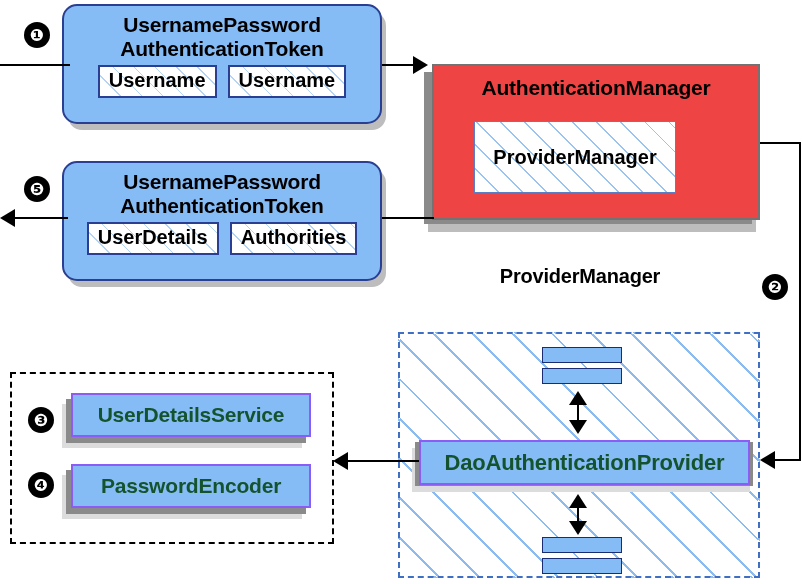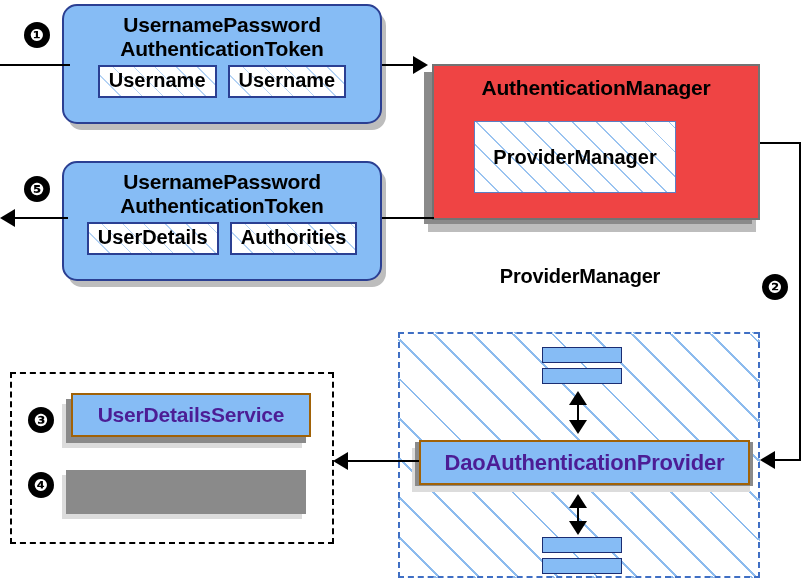--- a/index.html
+++ b/index.html
@@ -152,28 +152,28 @@
         rgba(120,175,235,0.00) 26px,
         rgba(120,175,235,0.85) 26px,
         rgba(120,175,235,0.85) 28px);
     z-index: 5;
   }
 
   
   .blue-box {
     position: absolute;
     background: #86bcf5;
-    border: 2px solid #a16207;
+    border: 2px solid #8b5cf6;
     box-sizing: border-box;
     display: flex;
     align-items: center;
     justify-content: center;
     font-size: 22px;
     font-weight: bold;
-    color: #4c1d95;
+    color: #14532d;
     letter-spacing: -0.2px;
     z-index: 22;
   }
   .sh-dark  { position: absolute; background: #8a8a8a; z-index: 20; }
   .sh-light { position: absolute; background: #dcdcdc; z-index: 19; }
 
   
   .mini-bar {
     position: absolute;
     background: #86bcf5;
@@ -310,14 +310,15 @@
   <div class="dash-black" style="left:10px; top:372px; width:324px; height:172px;"></div>
 
   <div class="step-badge" style="left:28px; top:407px;">❸</div>
   <div class="sh-light" style="left:62px; top:404px; width:240px; height:44px;"></div>
   <div class="sh-dark" style="left:66px; top:399px; width:240px; height:44px;"></div>
   <div class="blue-box" style="left:71px; top:393px; width:240px; height:44px; font-size:21px;">UserDetailsService</div>
 
   <div class="step-badge" style="left:28px; top:472px;">❹</div>
   <div class="sh-light" style="left:62px; top:475px; width:240px; height:44px;"></div>
   <div class="sh-dark" style="left:66px; top:470px; width:240px; height:44px;"></div>
+  <div class="blue-box" style="left:71px; top:464px; width:240px; height:44px; font-size:21px;">PasswordEncoder</div>
 
 </div>
 
 </body></html>

